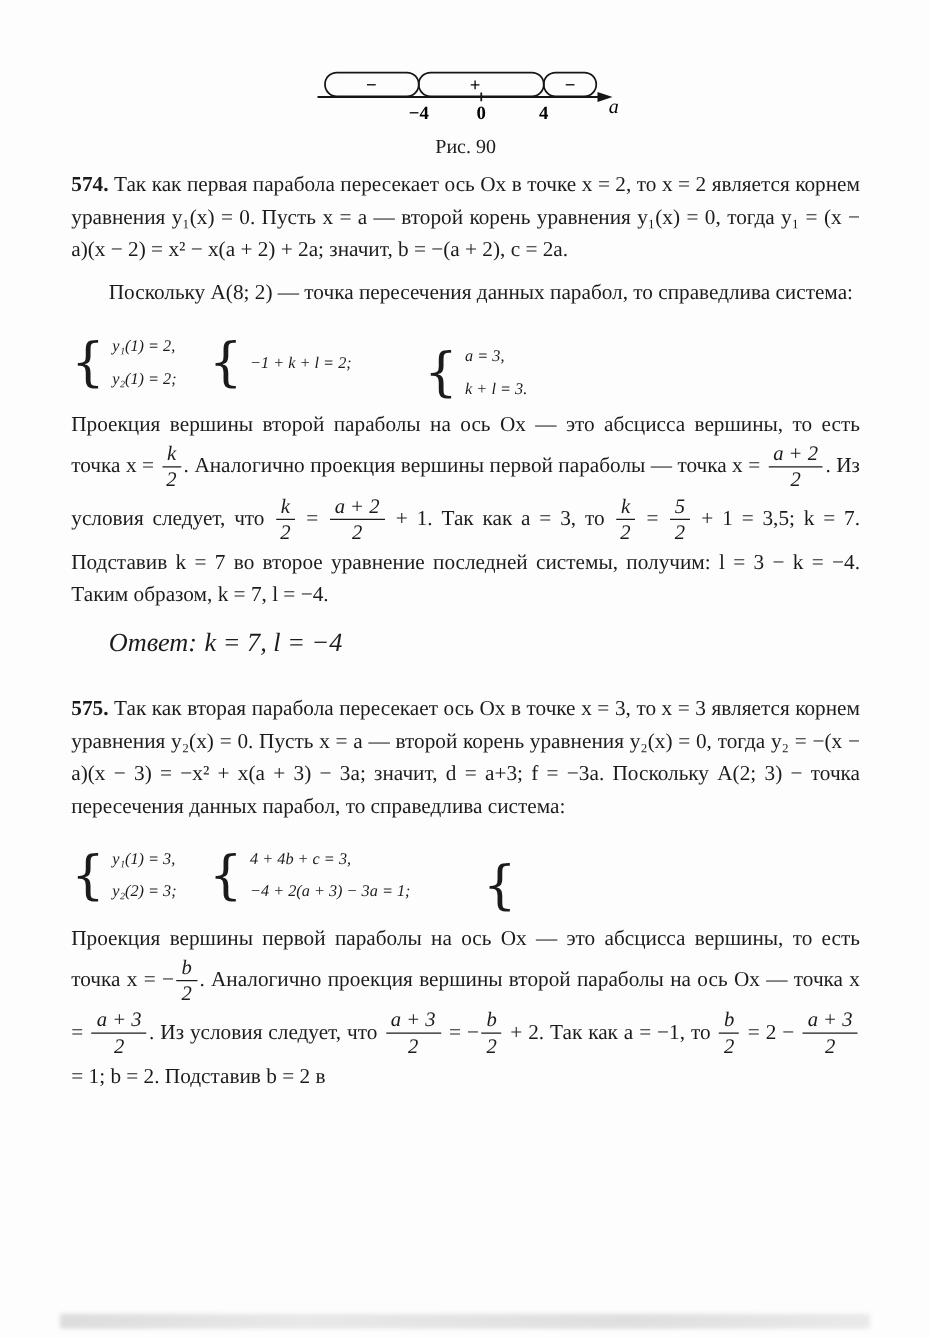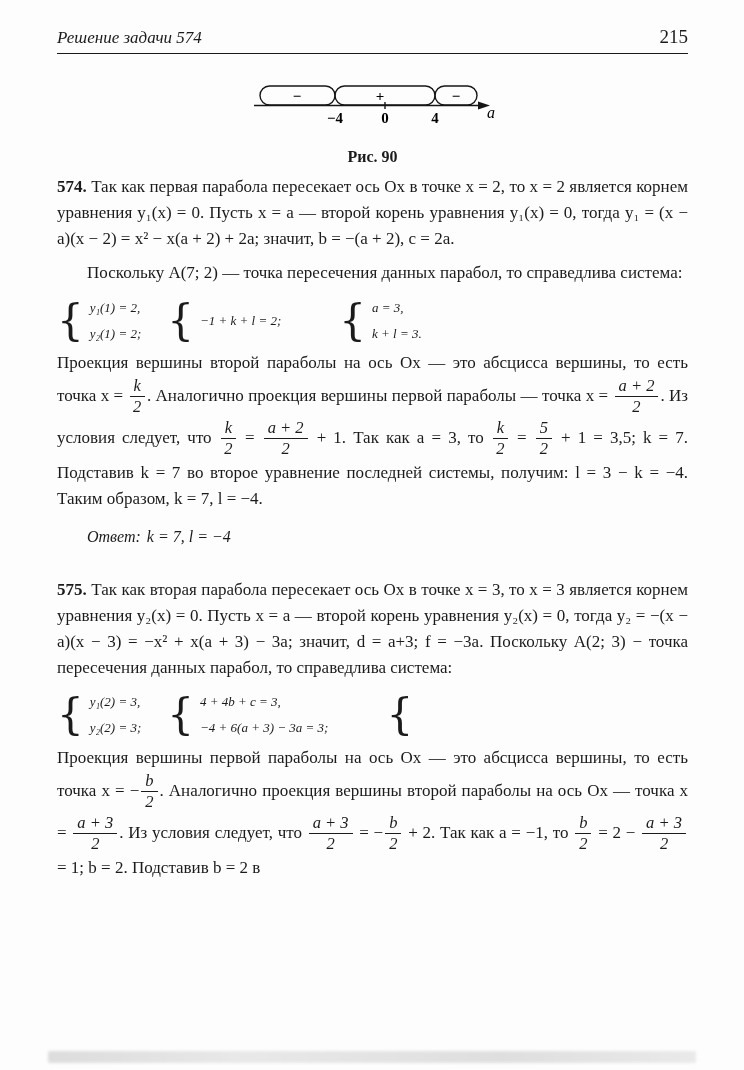--- a/index.html
+++ b/index.html
@@ -16,69 +16,65 @@
   
   .header {
     display:flex; justify-content:space-between; align-items:flex-end;
     border-bottom:1.6px solid #1a1a1a; padding-bottom:5px;
   }
   .running-title { font-style:italic; font-size:17px; }
   .page-number { font-size:19px; }
 
   
   .fig { margin:12px 0 8px; text-align:center; }
-  .fig-caption { font-weight:bold; font-size:16px; margin-top:16px; }
+  .fig-caption { font-weight:normal; font-size:16px; margin-top:4px; }
 
   
   .para { font-size:17px; line-height:26px; text-align:justify; margin:0; }
   .mt8 { margin-top:8px; }
   .mt26 { margin-top:27px; }
   .indent { text-indent:30px; }
   .p-num { font-weight:bold; }
 
   
   .sys-row { display:flex; align-items:center; margin:8px 0 4px; font-size:13px; }
   .system { display:flex; align-items:center; }
   .system + .system { margin-left:26px; }
-  .system.far { margin-left:58px; }
+  .system.far { margin-left:58px;margin-top:16px; }
   .brace { height:52px; display:flex; align-items:center; margin-right:6px; }
   .brace::before { content:"{"; font-size:42px; font-weight:400; font-family:"DejaVu Serif", serif; }
   .sys-lines { display:flex; flex-direction:column; row-gap:3px; font-style:italic; }
   .sys-line { line-height:23px; white-space:nowrap; }
 
   
   .frac {
     display:inline-block; vertical-align:middle; text-align:center;
     font-style:italic; line-height:1.12; margin:1px 2px; font-size:16.5px;
   }
   .frac .fn { display:block; border-bottom:1.2px solid #1b1b1b; padding:0 4px 1px; }
   .frac .fd { display:block; padding-top:1px; }
 
   
-  .answer { margin:12px 0 0 30px; font-style:italic; font-size:16px; line-height:26px; }
+  .answer { margin:12px 0 0 30px; font-style:italic; font-size:21px; line-height:26px; }
   .answer .ans-label { margin-right:6px; }
 
   
   .scan-smudge {
     position:absolute; bottom:7px; left:48px; width:648px; height:12px;
     background:linear-gradient(90deg,#c2c2c2,#d8d8d8 30%,#c6c6c6 70%,#dadada);
     opacity:.55; filter:blur(1.5px); border-radius:2px;
   }
 
   svg text { font-family:"Liberation Serif", serif; }
 </style>
 </head>
 <body>
 
 <div class="page">
 
-  <header class="header">
-    <span class="running-title">Решение задачи 574</span>
-    <span class="page-number">215</span>
-  </header>
 
   <figure class="fig">
     <svg width="250" height="62" viewBox="0 0 250 62">
 
       <rect x="12" y="20" width="75" height="19" rx="9.5" fill="none" stroke="#161616" stroke-width="1.4"></rect>
       <rect x="87" y="20" width="100" height="19" rx="9.5" fill="none" stroke="#161616" stroke-width="1.4"></rect>
       <rect x="187" y="20" width="42" height="19" rx="9.5" fill="none" stroke="#161616" stroke-width="1.4"></rect>
 
       <line x1="6" y1="39.5" x2="236" y2="39.5" stroke="#161616" stroke-width="1.6"></line>
       <polygon points="242,39.5 230,35.5 230,43.5" fill="#161616"></polygon>
@@ -92,21 +88,21 @@
       <text x="87" y="57" font-size="15" font-weight="bold" text-anchor="middle">−4</text>
       <text x="137" y="57" font-size="15" font-weight="bold" text-anchor="middle">0</text>
       <text x="187" y="57" font-size="15" font-weight="bold" text-anchor="middle">4</text>
       <text x="243" y="52" font-size="16" font-style="italic" text-anchor="middle">a</text>
     </svg>
     <figcaption class="fig-caption">Рис. 90</figcaption>
   </figure>
 
   <p class="para"><span class="p-num">574.</span><span> Так как первая парабола пересекает ось Ox в точке x = 2, то x = 2 является корнем уравнения y₁(x) = 0. Пусть x = a — второй корень уравнения y₁(x) = 0, тогда y₁ = (x − a)(x − 2) = x² − x(a + 2) + 2a; значит, b = −(a + 2), c = 2a.</span></p>
 
-  <p class="para indent mt8"><span>Поскольку A(7; 2) — точка пересечения данных парабол, то справедлива система:</span></p>
+  <p class="para indent mt8"><span>Поскольку A(8; 2) — точка пересечения данных парабол, то справедлива система:</span></p>
 
   <div class="sys-row">
     <div class="system">
       <span class="brace"></span>
       <span class="sys-lines">
         <span class="sys-line">y₁(1) = 2,</span>
         <span class="sys-line">y₂(1) = 2;</span>
       </span>
     </div>
     <div class="system">
@@ -127,29 +123,29 @@
   <p class="para"><span>Проекция вершины второй параболы на ось Ox — это абсцисса вершины, то есть точка x = </span><span class="frac"><span class="fn">k</span><span class="fd">2</span></span><span>. Аналогично проекция вершины первой параболы — точка x = </span><span class="frac"><span class="fn">a + 2</span><span class="fd">2</span></span><span>. Из условия следует, что </span><span class="frac"><span class="fn">k</span><span class="fd">2</span></span><span> = </span><span class="frac"><span class="fn">a + 2</span><span class="fd">2</span></span><span> + 1. Так как a = 3, то </span><span class="frac"><span class="fn">k</span><span class="fd">2</span></span><span> = </span><span class="frac"><span class="fn">5</span><span class="fd">2</span></span><span> + 1 = 3,5; k = 7. Подставив k = 7 во второе уравнение последней системы, получим: l = 3 − k = −4. Таким образом, k = 7, l = −4.</span></p>
 
   <p class="answer"><span class="ans-label">Ответ:</span><span>k = 7, l = −4</span></p>
 
   <p class="para mt26"><span class="p-num">575.</span><span> Так как вторая парабола пересекает ось Ox в точке x = 3, то x = 3 является корнем уравнения y₂(x) = 0. Пусть x = a — второй корень уравнения y₂(x) = 0, тогда y₂ = −(x − a)(x − 3) = −x² + x(a + 3) − 3a; значит, d = a+3; f = −3a. Поскольку A(2; 3) − точка пересечения данных парабол, то справедлива система:</span></p>
 
   <div class="sys-row">
     <div class="system">
       <span class="brace"></span>
       <span class="sys-lines">
-        <span class="sys-line">y₁(2) = 3,</span>
+        <span class="sys-line">y₁(1) = 3,</span>
         <span class="sys-line">y₂(2) = 3;</span>
       </span>
     </div>
     <div class="system">
       <span class="brace"></span>
       <span class="sys-lines">
         <span class="sys-line">4 + 4b + c = 3,</span>
-        <span class="sys-line">−4 + 6(a + 3) − 3a = 3;</span>
+        <span class="sys-line">−4 + 2(a + 3) − 3a = 1;</span>
       </span>
     </div>
     <div class="system far">
       <span class="brace"></span>
     </div>
   </div>
 
   <p class="para"><span>Проекция вершины первой параболы на ось Ox — это абсцисса вершины, то есть точка x = −</span><span class="frac"><span class="fn">b</span><span class="fd">2</span></span><span>. Аналогично проекция вершины второй параболы на ось Ox — точка x = </span><span class="frac"><span class="fn">a + 3</span><span class="fd">2</span></span><span>. Из условия следует, что </span><span class="frac"><span class="fn">a + 3</span><span class="fd">2</span></span><span> = −</span><span class="frac"><span class="fn">b</span><span class="fd">2</span></span><span> + 2. Так как a = −1, то </span><span class="frac"><span class="fn">b</span><span class="fd">2</span></span><span> = 2 − </span><span class="frac"><span class="fn">a + 3</span><span class="fd">2</span></span><span> = 1; b = 2. Подставив b = 2 в</span></p>
 
 </div>

